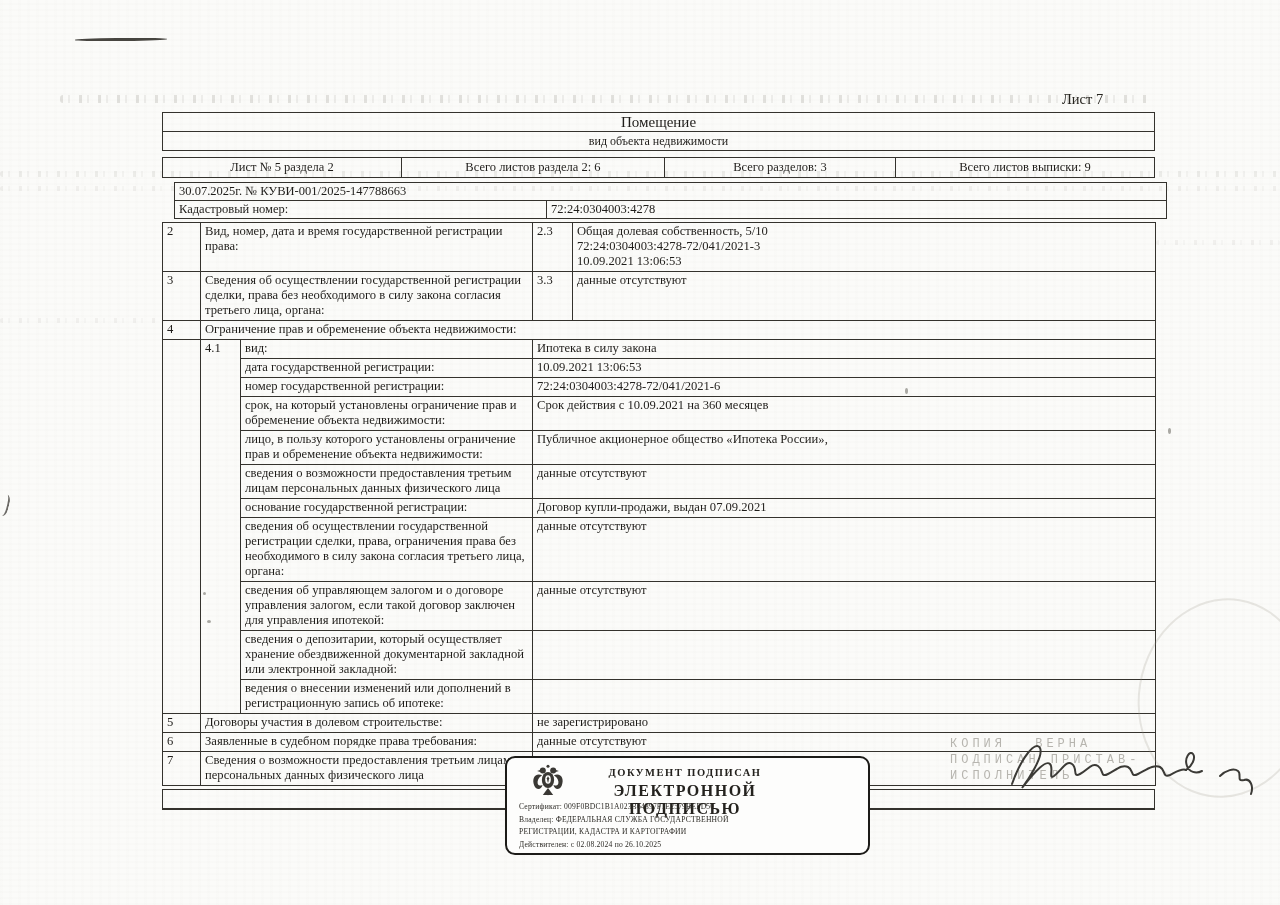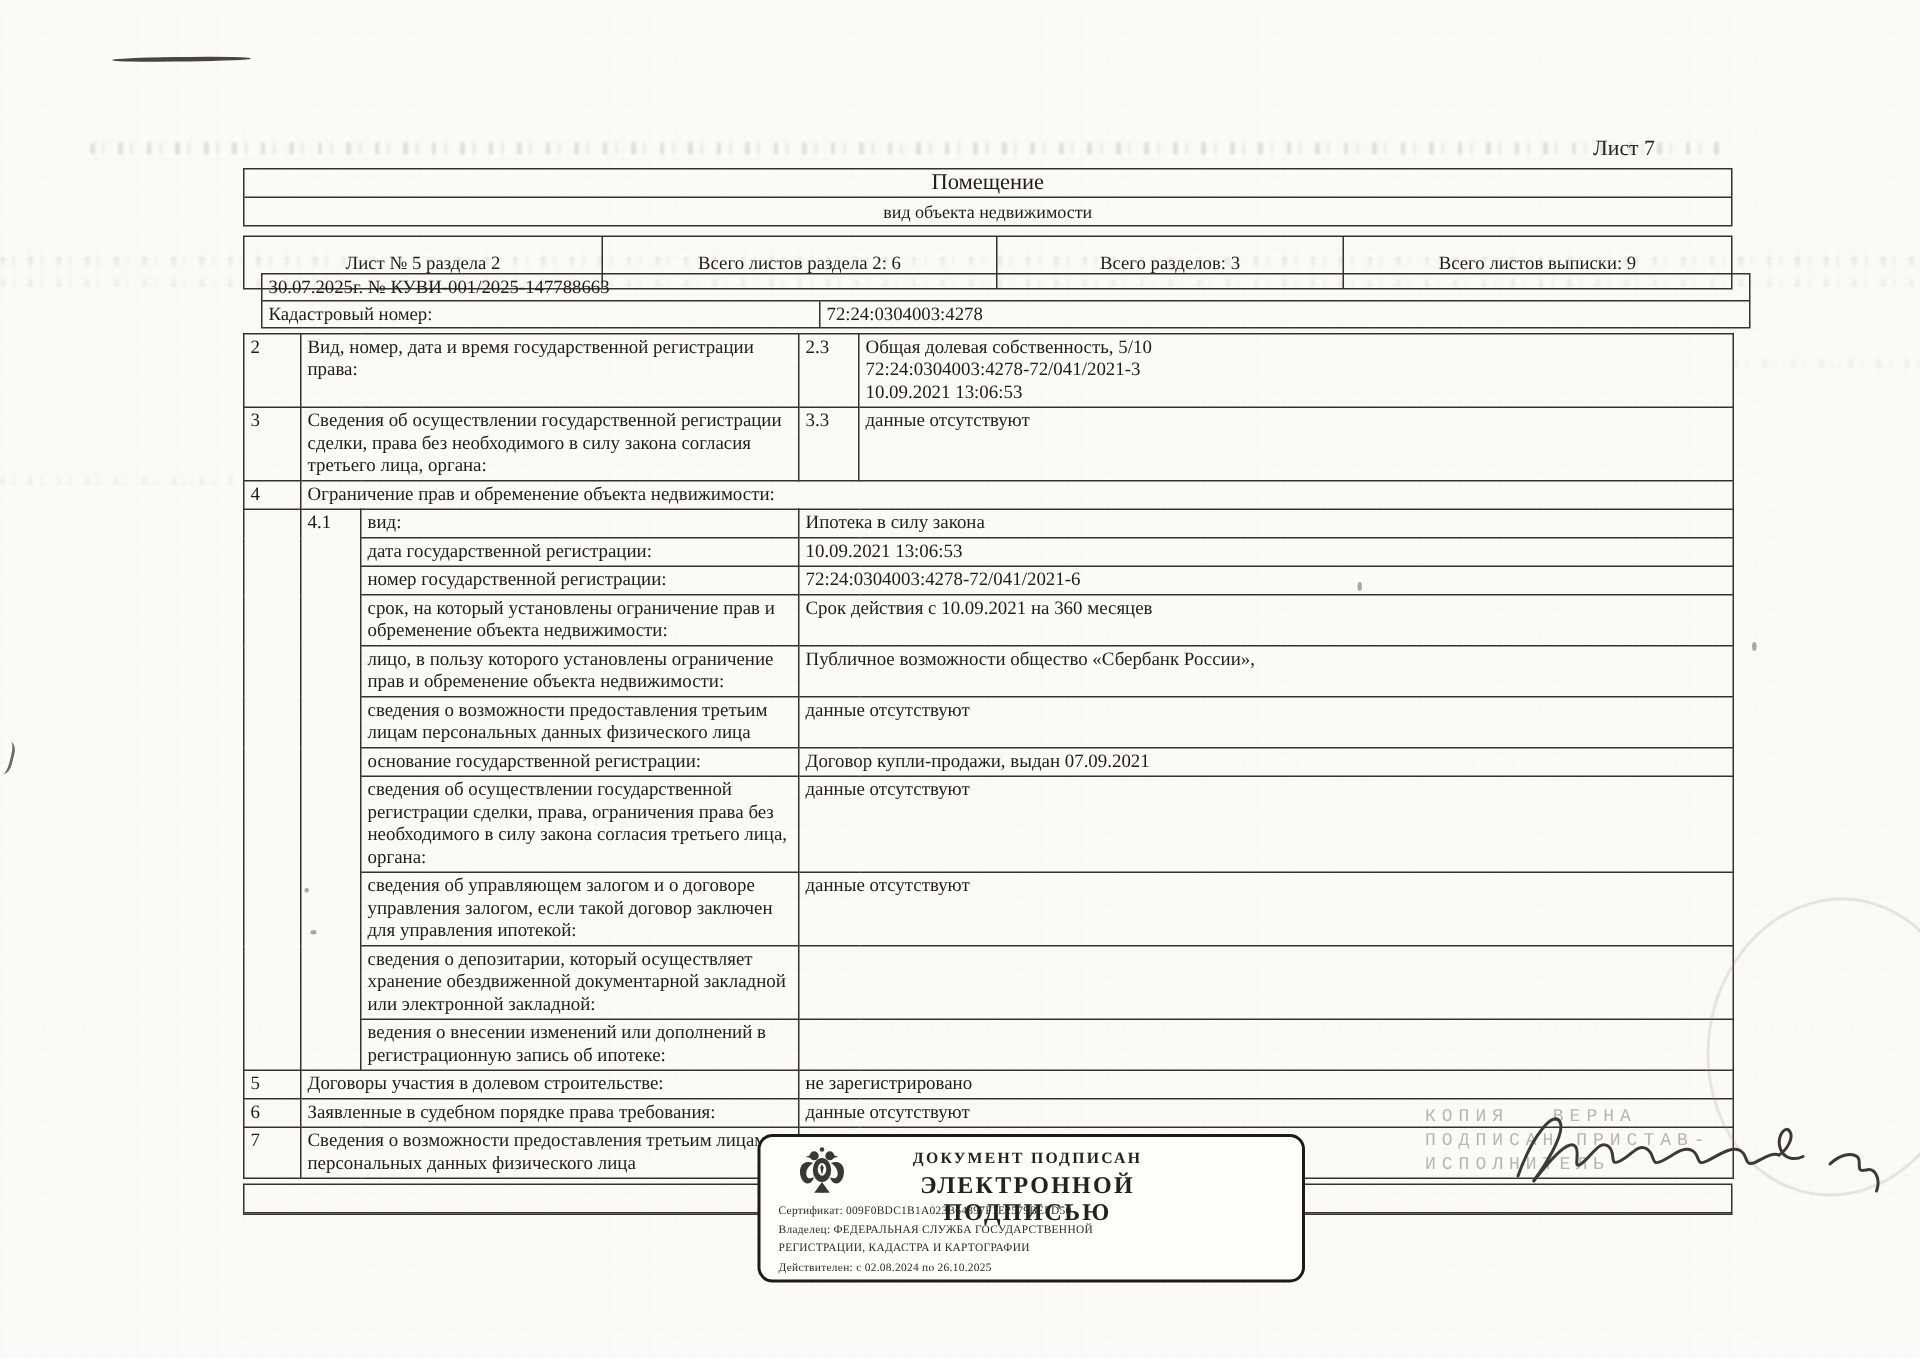--- a/index.html
+++ b/index.html
@@ -47,21 +47,21 @@
   
   .boxA{
     position:absolute;left:162px;top:112px;width:993px;
     border:1px solid var(--line);box-sizing:border-box;
   }
   .boxA .r1{height:18px;border-bottom:1px solid var(--line);
     display:flex;align-items:center;justify-content:center;font-size:15px;}
   .boxA .r2{height:18px;display:flex;align-items:center;justify-content:center;font-size:12px;}
 
   .boxB{
-    position:absolute;left:162px;top:157px;width:993px;height:36px;
+    position:absolute;left:162px;top:157px;width:993px;height:21px;
     border:1px solid var(--line);box-sizing:border-box;
     display:grid;grid-template-columns:239px 263px 231px auto;
   }
   .boxB .c{display:flex;align-items:center;justify-content:center;
     font-size:12.5px;border-right:1px solid var(--line);}
   .boxB .c:last-child{border-right:none;}
 
   .boxC{
     position:absolute;left:162px;top:182px;width:993px;
     border:1px solid var(--line);box-sizing:border-box;font-size:12.5px;margin-left:12px;
@@ -209,21 +209,21 @@
     <tr>
       <td>номер государственной регистрации:</td>
       <td colspan="2">72:24:0304003:4278-72/041/2021-6</td>
     </tr>
     <tr>
       <td>срок, на который установлены ограничение прав и обременение объекта недвижимости:</td>
       <td colspan="2">Срок действия с 10.09.2021 на 360 месяцев</td>
     </tr>
     <tr>
       <td>лицо, в пользу которого установлены ограничение прав и обременение объекта недвижимости:</td>
-      <td colspan="2">Публичное возможности общество «Сбербанк России»,</td>
+      <td colspan="2">Публичное акционерное общество «Ипотека России»,</td>
     </tr>
     <tr>
       <td>сведения о возможности предоставления третьим лицам персональных данных физического лица</td>
       <td colspan="2">данные отсутствуют</td>
     </tr>
     <tr>
       <td>основание государственной регистрации:</td>
       <td colspan="2">Договор купли-продажи, выдан 07.09.2021</td>
     </tr>
     <tr>

